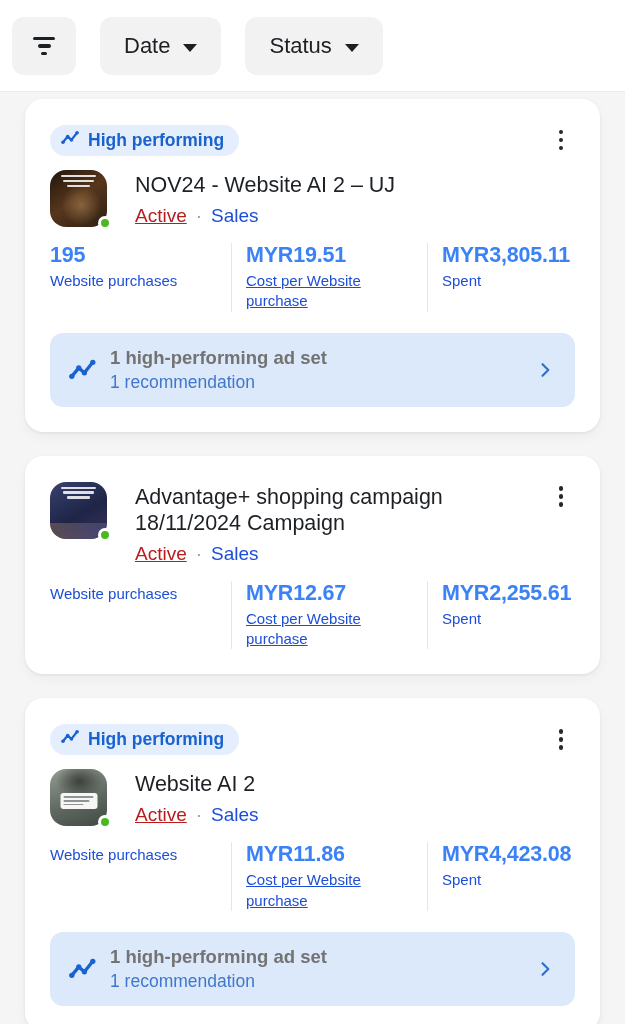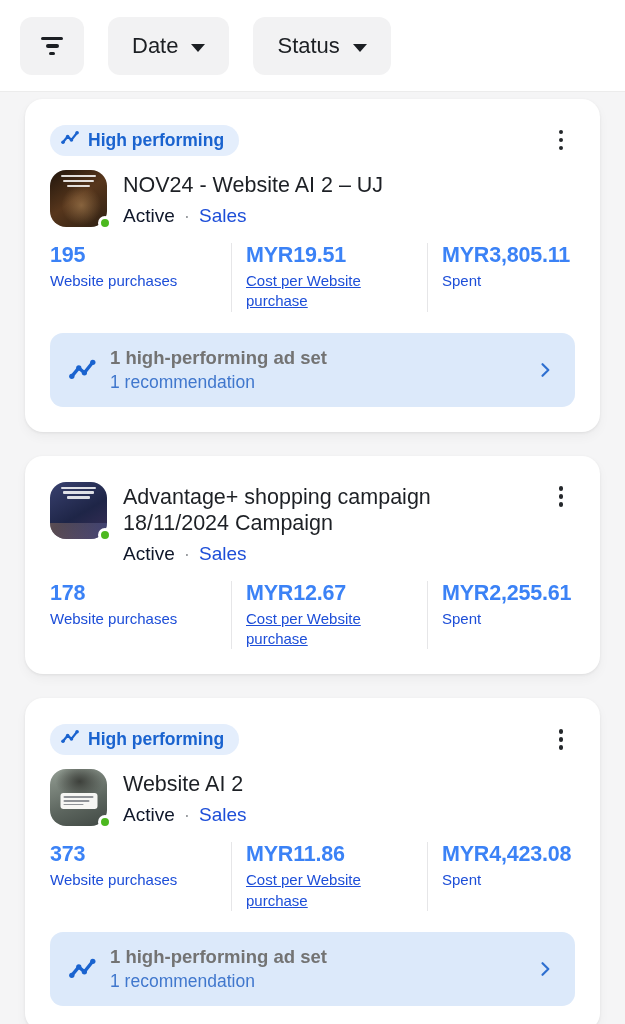--- a/index.html
+++ b/index.html
@@ -7,21 +7,21 @@
   .screen {
     width:625px; height:1024px; margin:0 auto;
     font-family:"Liberation Sans", sans-serif;
     background:#f5f5f6; overflow:hidden;
     display:flex; flex-direction:column;
   }
 
   
   .topbar {
     background:#ffffff;
-    padding:17px 27px 16px 20px;
+    padding:17px 27px 16px 12px;
     display:flex; align-items:center; gap:24px;
     border-bottom:1px solid #ececec;
     flex-shrink:0;
   }
   .chip {
     background:#f2f2f3; border:none; border-radius:12px;
     height:58px; padding:0 24px;
     display:flex; align-items:center; justify-content:center; gap:13px;
     font-family:inherit; font-size:22px; color:#1c1f23; cursor:pointer;
   }
@@ -54,21 +54,21 @@
     margin-bottom:14px;
   }
 
   .dots-btn {
     position:absolute; top:22px; right:20px;
     width:38px; height:38px; background:none; border:none; cursor:pointer;
     display:flex; flex-direction:column; align-items:center; justify-content:center; gap:3.5px;
   }
   .dots-btn i { width:4.5px; height:4.5px; border-radius:50%; background:#24272b; }
 
-  .head { display:flex; gap:16px; }
+  .head { display:flex; gap:28px; }
   .thumb { width:57px; height:57px; flex-shrink:0; position:relative; }
   .thumb .img { position:absolute; inset:0; border-radius:16px; overflow:hidden; }
   .cap {
     position:absolute; top:5px; left:7px; right:7px;
     display:flex; flex-direction:column; gap:2.5px; align-items:center;
   }
   .cap i { display:block; height:2.4px; border-radius:1px; background:rgba(255,255,255,0.85); }
   .cap i:nth-child(1){ width:82%; } .cap i:nth-child(2){ width:70%; } .cap i:nth-child(3){ width:52%; }
   .thumb-1 .img { background:linear-gradient(145deg,#20150c 0%,#57361c 48%,#2e2013 100%); }
   .thumb-1 .img::after {
@@ -94,21 +94,21 @@
   .capbox i:nth-child(2){ width:85%; } .capbox i:nth-child(3){ width:65%; }
   .status-dot {
     position:absolute; right:-5px; bottom:-3px;
     width:14px; height:14px; border-radius:50%;
     background:#4cb81f; border:3.5px solid #ffffff;
   }
 
   .head-text { padding-top:2px; }
   .title { font-size:21.5px; line-height:1.24; color:#1d2025; max-width:400px; }
   .status-row { display:flex; align-items:center; gap:9px; margin-top:6px; font-size:19px; }
-  .status-active { color:#0f172a; }
+  .status-active { color:#b91c1c;text-decoration:underline; }
   .sep { color:#9a9da1; font-size:19px; }
   .objective { color:#1d4ed8; }
 
   .metrics { display:flex; margin-top:16px; }
   .metric.m1 { width:181px; }
   .metric.m2 { width:196px; border-left:1.5px solid #e6e6e8; padding-left:14px; }
   .metric.m3 { flex:1; border-left:1.5px solid #e6e6e8; padding-left:14px; }
   .m-value { font-size:21.5px; font-weight:bold; color:#3b82f6; letter-spacing:-0.2px; }
   .m-label { font-size:15px; color:#1d4ed8; line-height:1.35; margin-top:3px; }
   .metric.m2 .m-label { max-width:150px;text-decoration:underline; }
@@ -251,21 +251,20 @@
           <div class="status-row">
             <span class="status-active">Active</span>
             <span class="sep">·</span>
             <span class="objective">Sales</span>
           </div>
         </div>
       </div>
 
       <div class="metrics">
         <div class="metric m1">
-          <div class="m-value">178</div>
           <div class="m-label">Website purchases</div>
         </div>
         <div class="metric m2">
           <div class="m-value">MYR12.67</div>
           <div class="m-label">Cost per Website purchase</div>
         </div>
         <div class="metric m3">
           <div class="m-value">MYR2,255.61</div>
           <div class="m-label">Spent</div>
         </div>
@@ -307,21 +306,20 @@
           <div class="status-row">
             <span class="status-active">Active</span>
             <span class="sep">·</span>
             <span class="objective">Sales</span>
           </div>
         </div>
       </div>
 
       <div class="metrics">
         <div class="metric m1">
-          <div class="m-value">373</div>
           <div class="m-label">Website purchases</div>
         </div>
         <div class="metric m2">
           <div class="m-value">MYR11.86</div>
           <div class="m-label">Cost per Website purchase</div>
         </div>
         <div class="metric m3">
           <div class="m-value">MYR4,423.08</div>
           <div class="m-label">Spent</div>
         </div>

